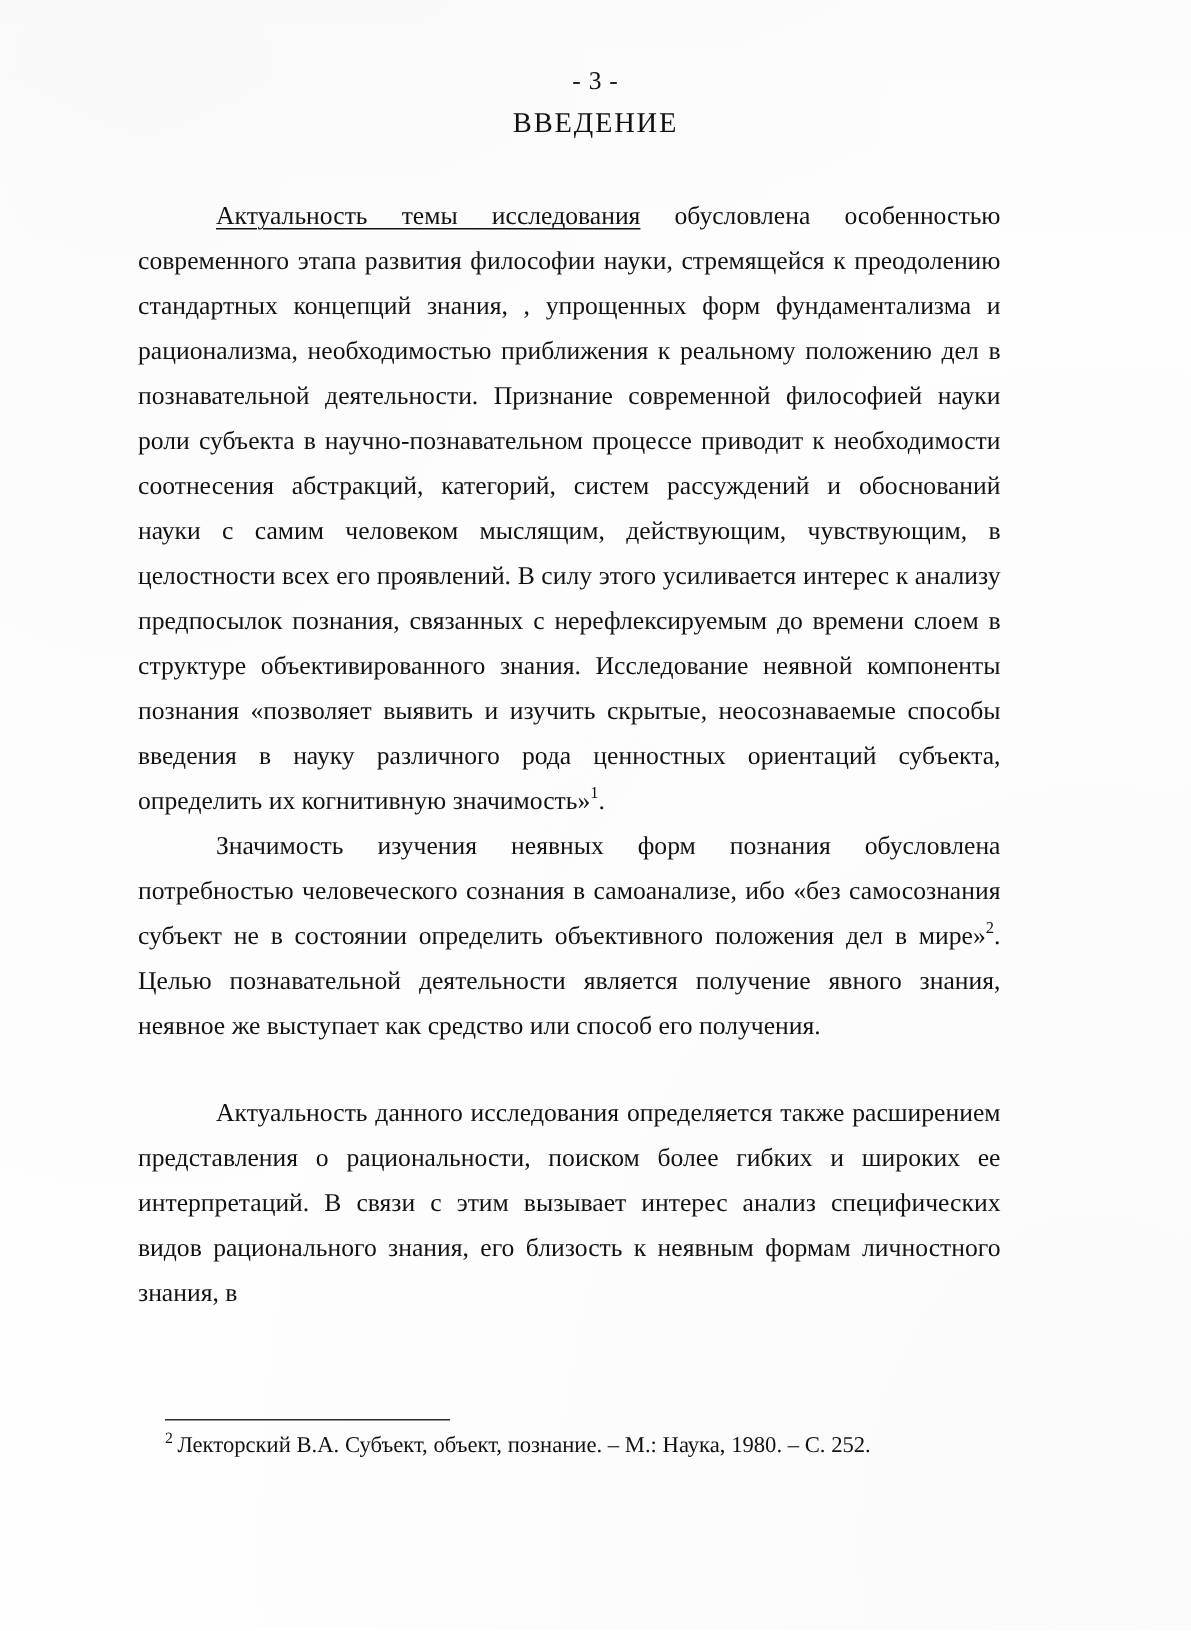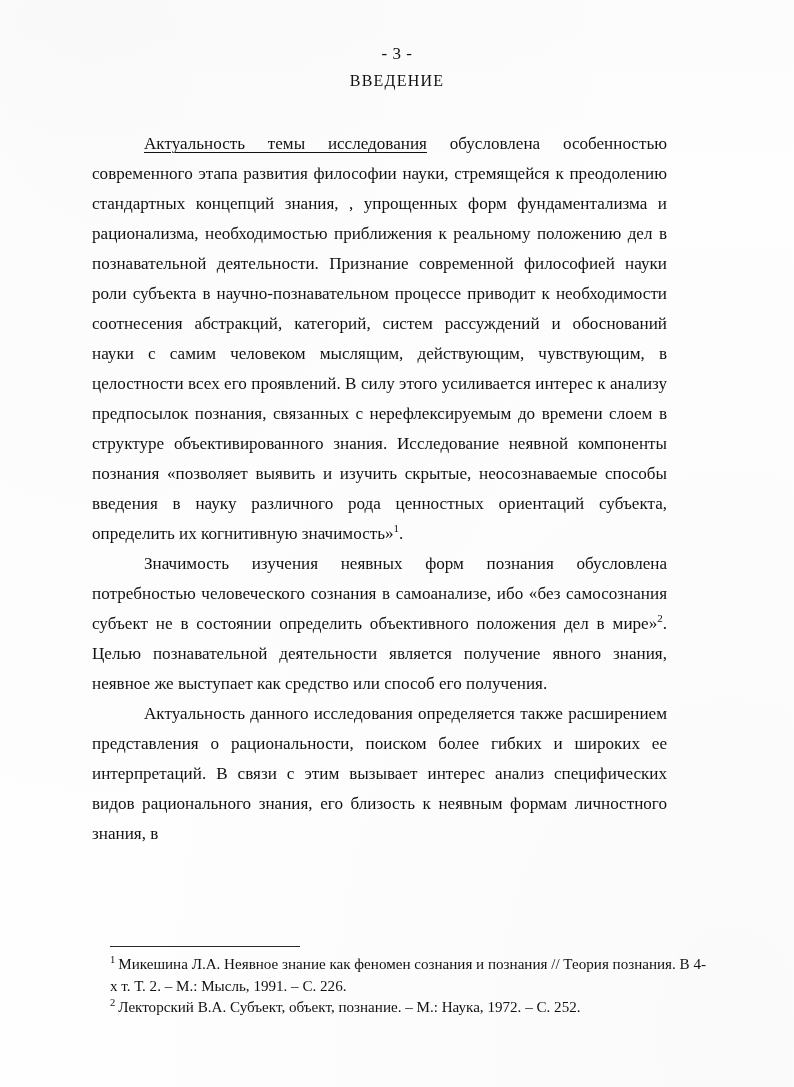--- a/index.html
+++ b/index.html
@@ -40,21 +40,21 @@
     font-size: 17px;
     letter-spacing: 0.5px;
   }
 
   .doc-title {
     position: absolute;
     top: 72px;
     left: 0;
     width: 794px;
     text-align: center;
-    font-size: 16px;
+    font-size: 19px;
     letter-spacing: 1.2px;
   }
 
   #body-text {
     position: absolute;
     left: 92px;
     top: 129px;
     width: 575px;
     font-size: 17.1px;
     line-height: 30px;
@@ -63,20 +63,21 @@
     hyphens: none;
   }
 
   #body-text p {
     margin: 0;
     text-indent: 52px;
     text-align: justify;
   }
   #body-text p.last-para {
     text-align: justify;
+    margin-top: 28px;
   }
 
   .underline-phrase {
     text-decoration: underline;
     text-underline-offset: 2.5px;
     text-decoration-thickness: from-font;
   }
 
   sup.fn {
     font-size: 11px;
@@ -129,19 +130,18 @@
     <p><span>Значимость изучения неявных форм познания обусловлена потребностью человеческого сознания в самоанализе, ибо «без самосознания субъект не в состоянии определить объективного положения дел в мире»</span><sup class="fn">2</sup><span>. Целью познавательной деятельности является получение явного знания, неявное же выступает как средство или способ его получения.</span></p>
 
     <p class="last-para"><span>Актуальность данного исследования определяется также расширением представления о рациональности, поиском более гибких и широких ее интерпретаций. В связи с этим вызывает интерес анализ специфических видов рационального знания, его близость к неявным формам личностного знания, в</span></p>
 
   </div>
 
   <div id="footnote-separator"></div>
 
   <div id="footnotes">
 
-    <p class="fn-item"><span class="fn-marker">1</span><span>Микешина Л.А. Неявное знание как феномен сознания и познания // Теория познания. В 4-х т. Т. 2. – М.: Мысль, 1991. – С. 226.</span></p>
 
-    <p class="fn-item"><span class="fn-marker">2</span><span>Лекторский В.А. Субъект, объект, познание. – М.: Наука, 1972. – С. 252.</span></p>
+    <p class="fn-item"><span class="fn-marker">2</span><span>Лекторский В.А. Субъект, объект, познание. – М.: Наука, 1980. – С. 252.</span></p>
 
   </div>
 
 </div>
 
 </body></html>

